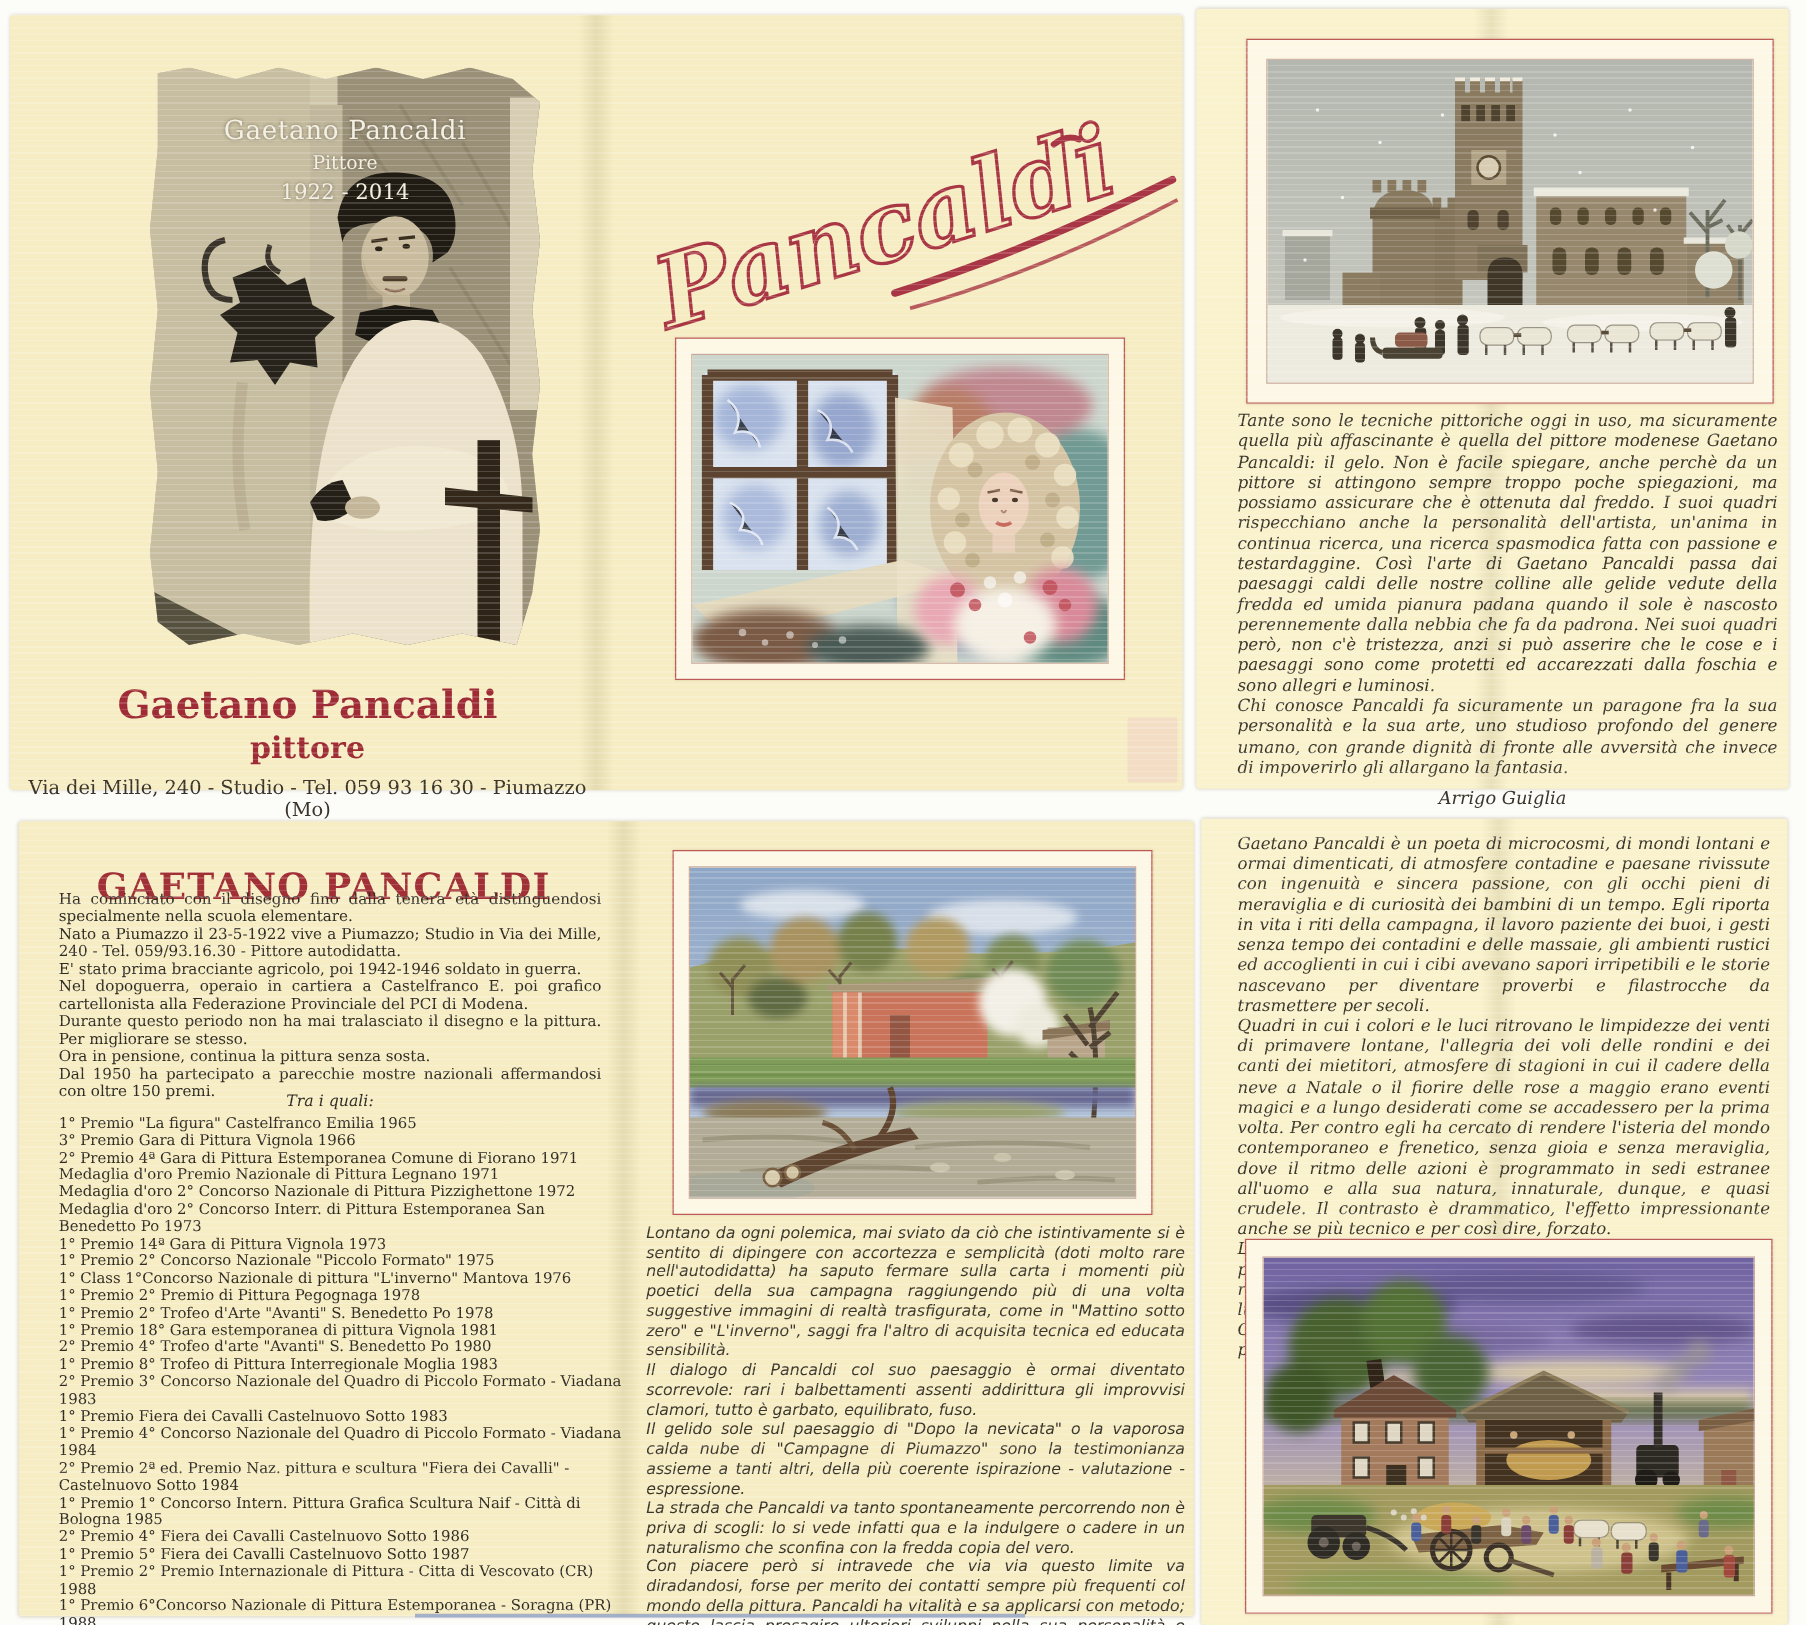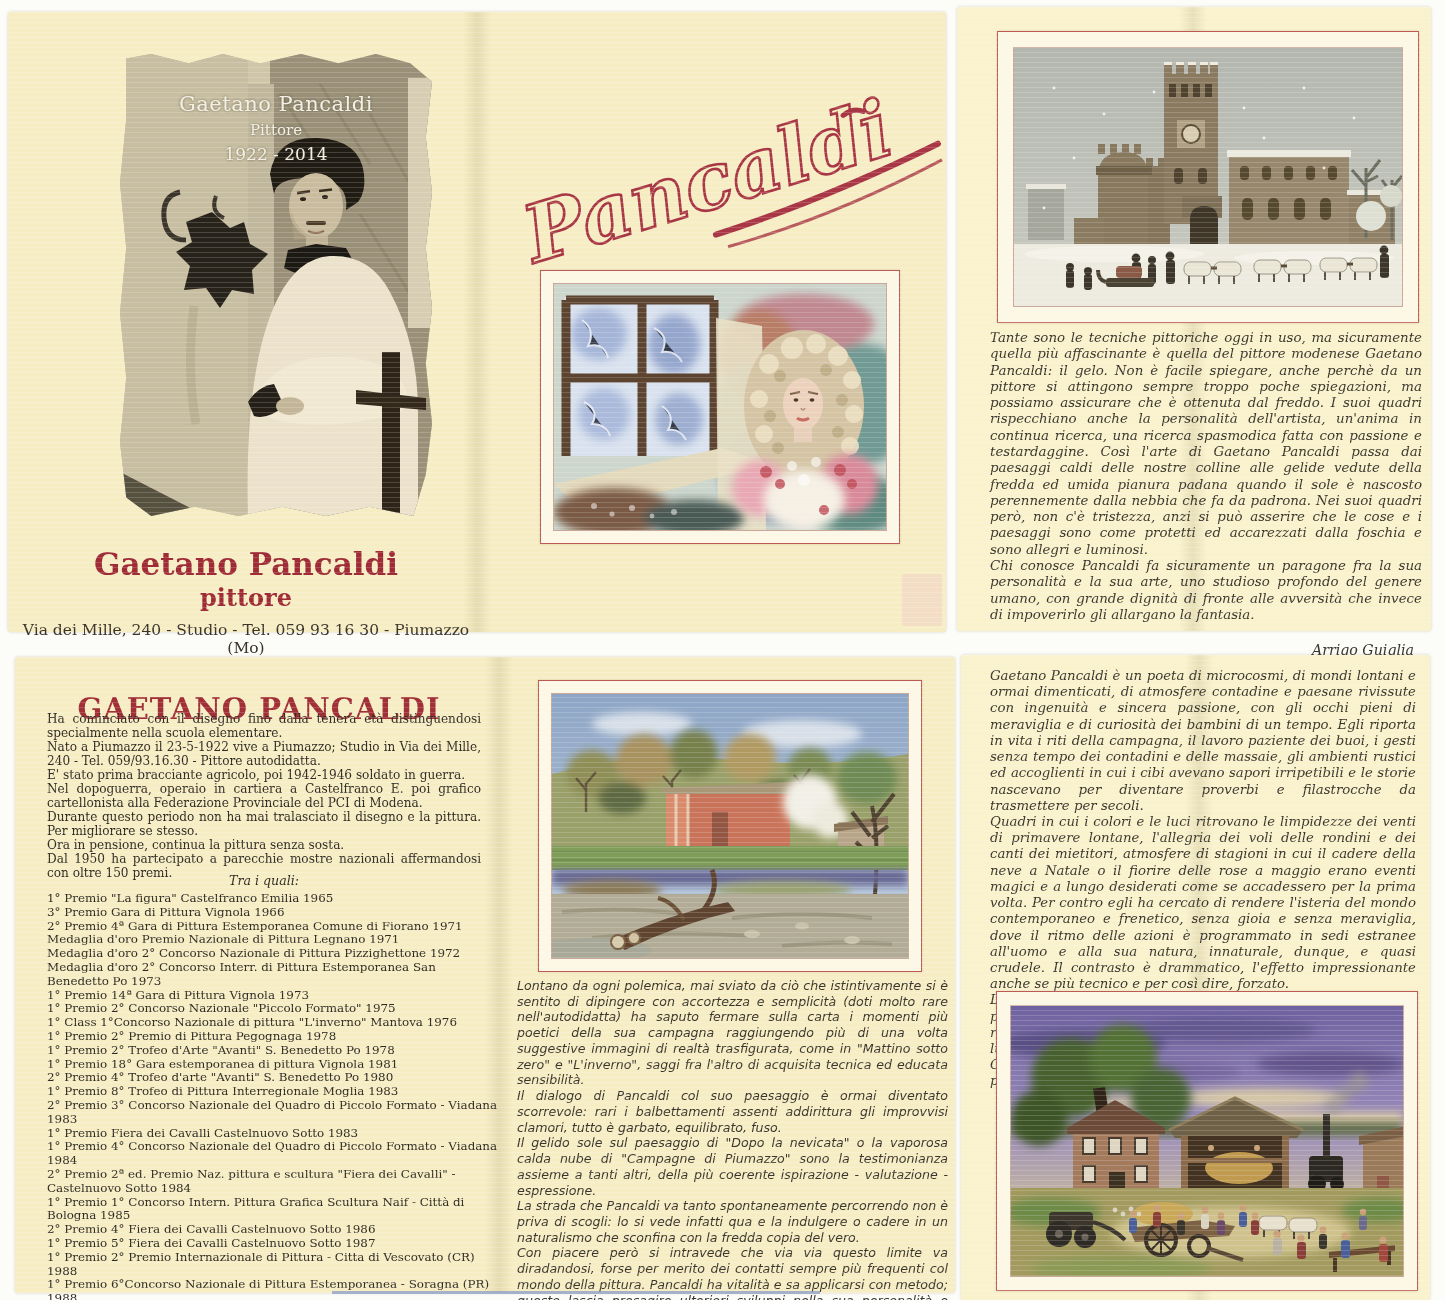--- a/index.html
+++ b/index.html
@@ -36,21 +36,21 @@
   .tl-painting{left:532px;top:258px;}
   .tr-painting{left:40px;top:24px;padding:15px;}
   .bc-painting{left:523px;top:23px;}
   .br-painting{left:35px;top:336px;padding:13px;}
 
   .text-col{color:#3a352b;text-align:justify;}
   .text-col p{margin:0 0 0 0;}
   .tr-text{position:absolute;left:33px;top:323px;width:432px;font-style:italic;font-size:13.4px;line-height:1.215;}
   .br-text{position:absolute;left:29px;top:13px;width:426px;font-style:italic;font-size:13.3px;line-height:1.22;}
   .bc-text{position:absolute;left:502px;top:321px;width:431px;font-family:"DejaVu Sans",sans-serif;font-style:italic;font-size:12.6px;line-height:1.25;color:#3b362c;}
-  .sig-right{text-align:right;font-style:italic;font-size:14.2px;margin-top:19px;padding-right:8px;}
+  .sig-right{text-align:center;font-style:italic;font-size:14.2px;margin-top:8px;padding-right:8px;}
 
   .bl-title{position:absolute;left:18px;top:16px;width:452px;text-align:center;font-size:29px;font-weight:bold;color:#a12f36;letter-spacing:1px;}
   .bio{position:absolute;left:32px;top:55px;width:434px;font-size:12.1px;line-height:1.16;color:#2f2a22;text-align:justify;}
   .bio > div{margin:0;}
   .prizes-intro{position:absolute;left:32px;top:216px;width:434px;text-align:center;font-style:italic;font-size:12.6px;color:#2f2a22;}
   .prizes{position:absolute;left:32px;top:235px;width:452px;font-size:11.9px;line-height:1.16;color:#2f2a22;}
 
   .blue-line{position:absolute;left:332px;top:1291px;width:488px;height:3px;background:#8a9cc6;opacity:.75;}
 </style>
 </head>

